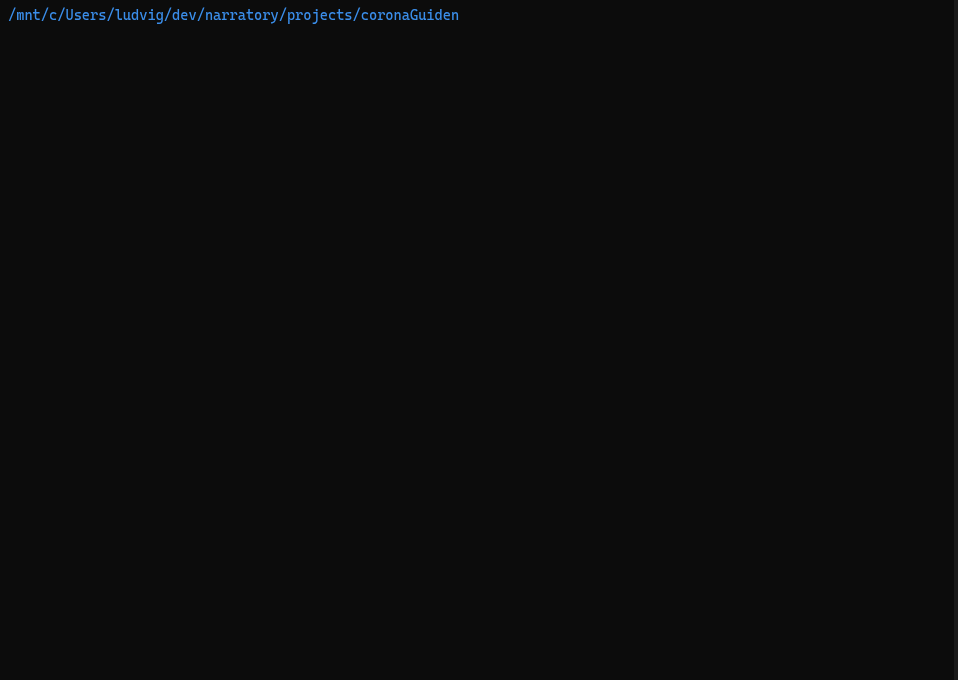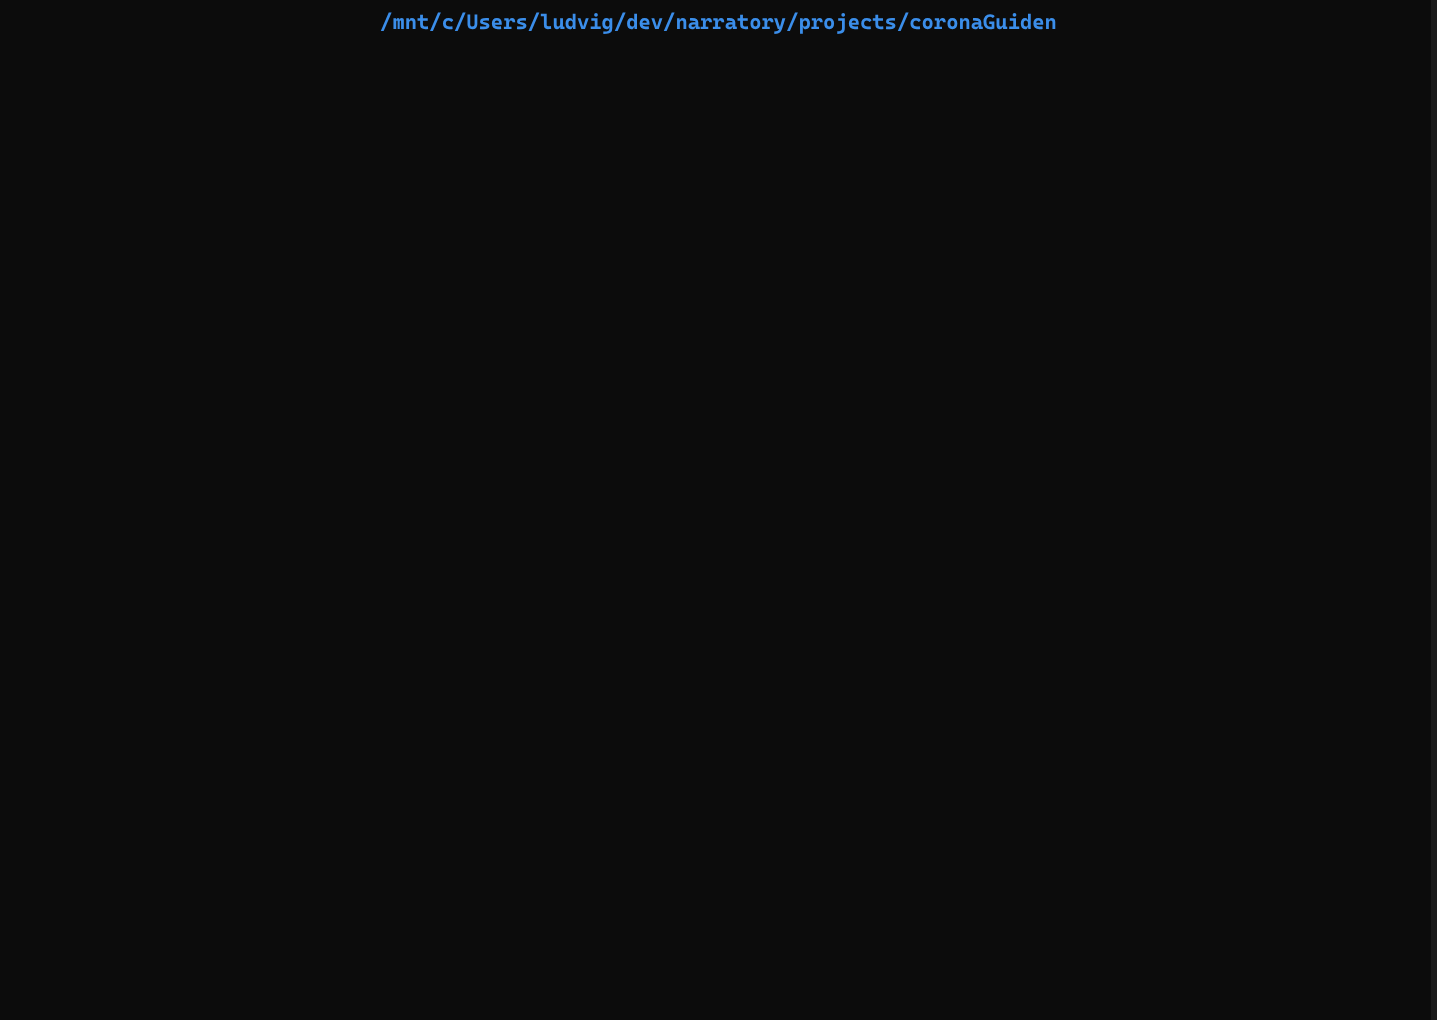--- a/index.html
+++ b/index.html
@@ -17,26 +17,25 @@
       position: relative;
     }
     .terminal-area {
       width: 100%;
       height: 100%;
       padding: 6px 8px;
       background-color: #0c0c0c;
     }
     .path-line {
       color: #3b8eea;
-      font-weight: bold;
+      font-weight: normal;
       font-family: 'Cascadia Code', 'Consolas', 'Courier New', monospace;
       font-size: 14px;
       line-height: 1.4;
       white-space: pre;
-      text-align: center;
     }
     .scrollbar-track {
       position: absolute;
       right: 0;
       top: 0;
       width: 4px;
       height: 100%;
       background-color: #1a1a1a;
     }
   </style>

